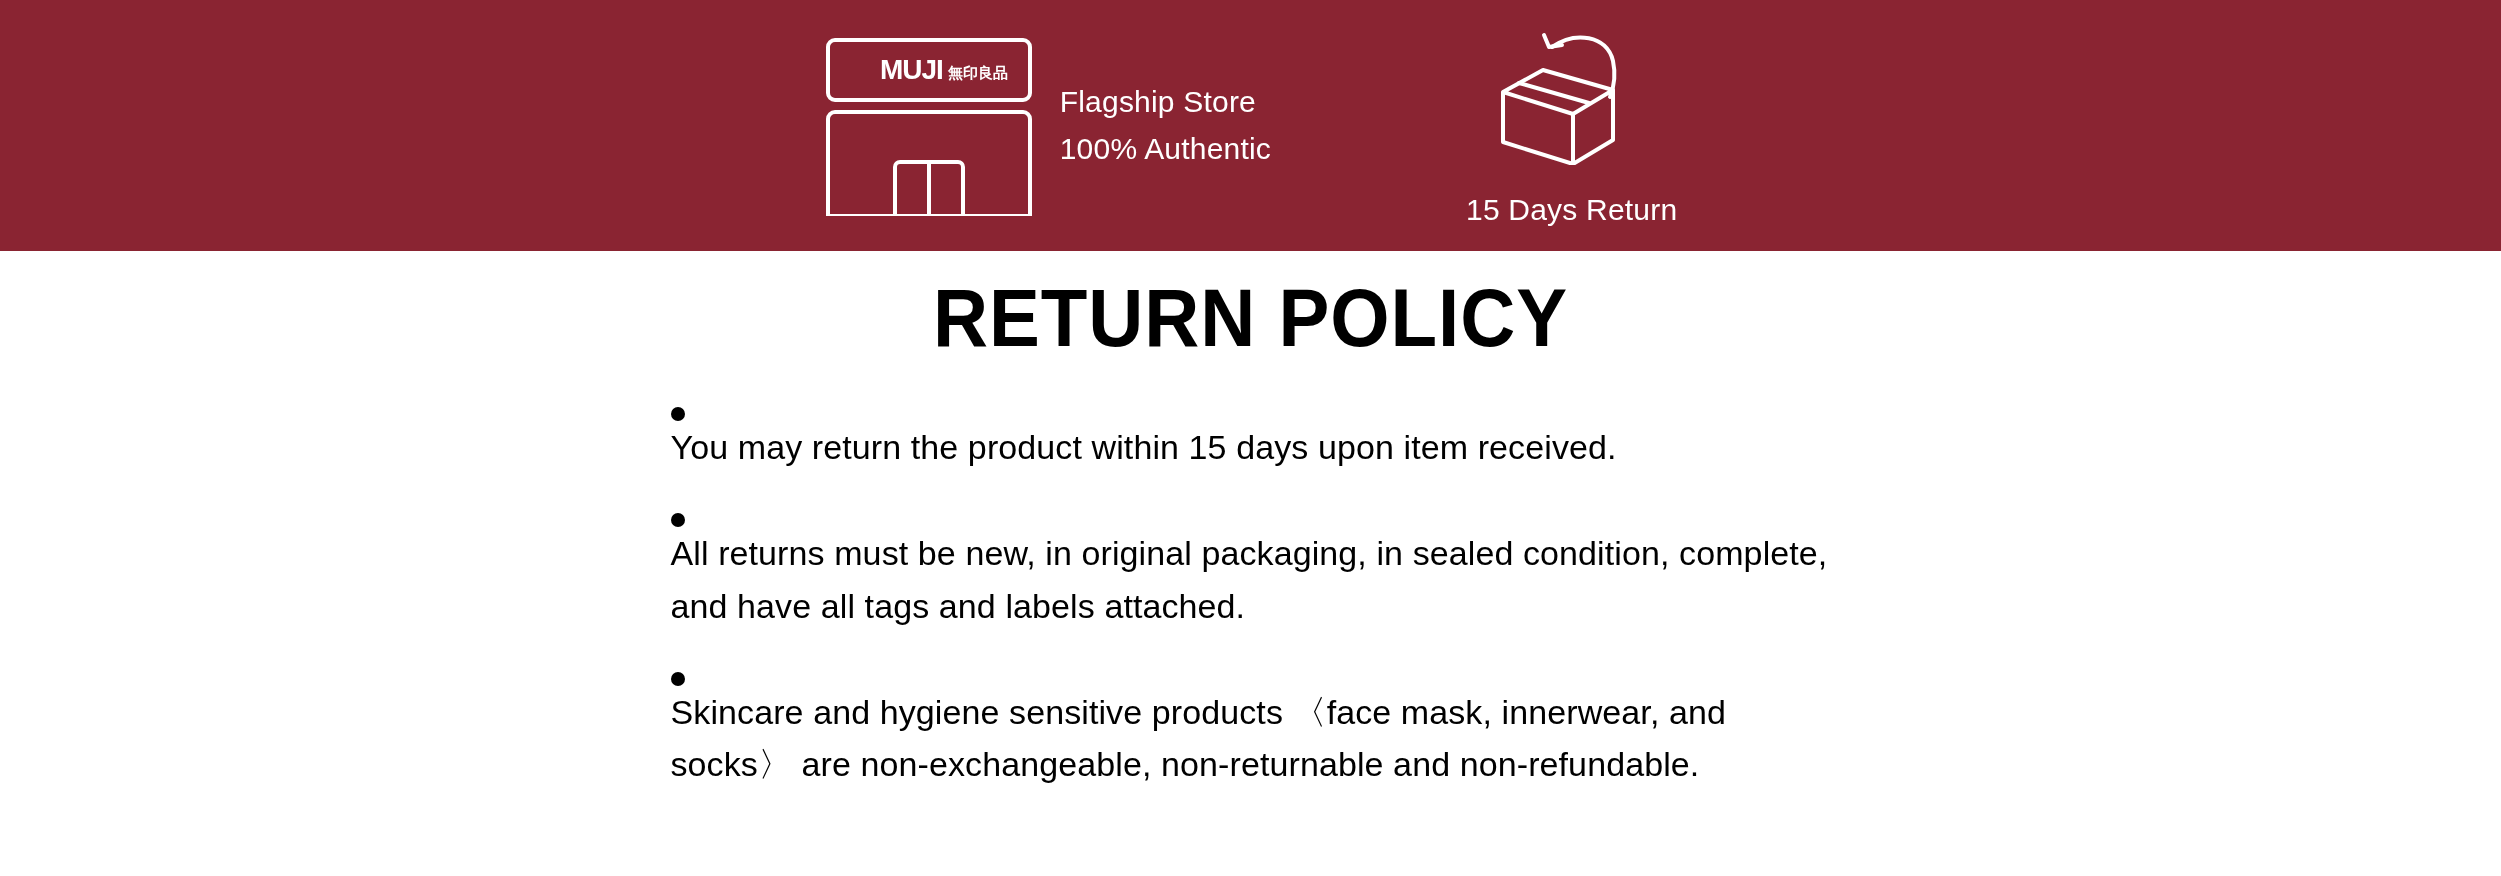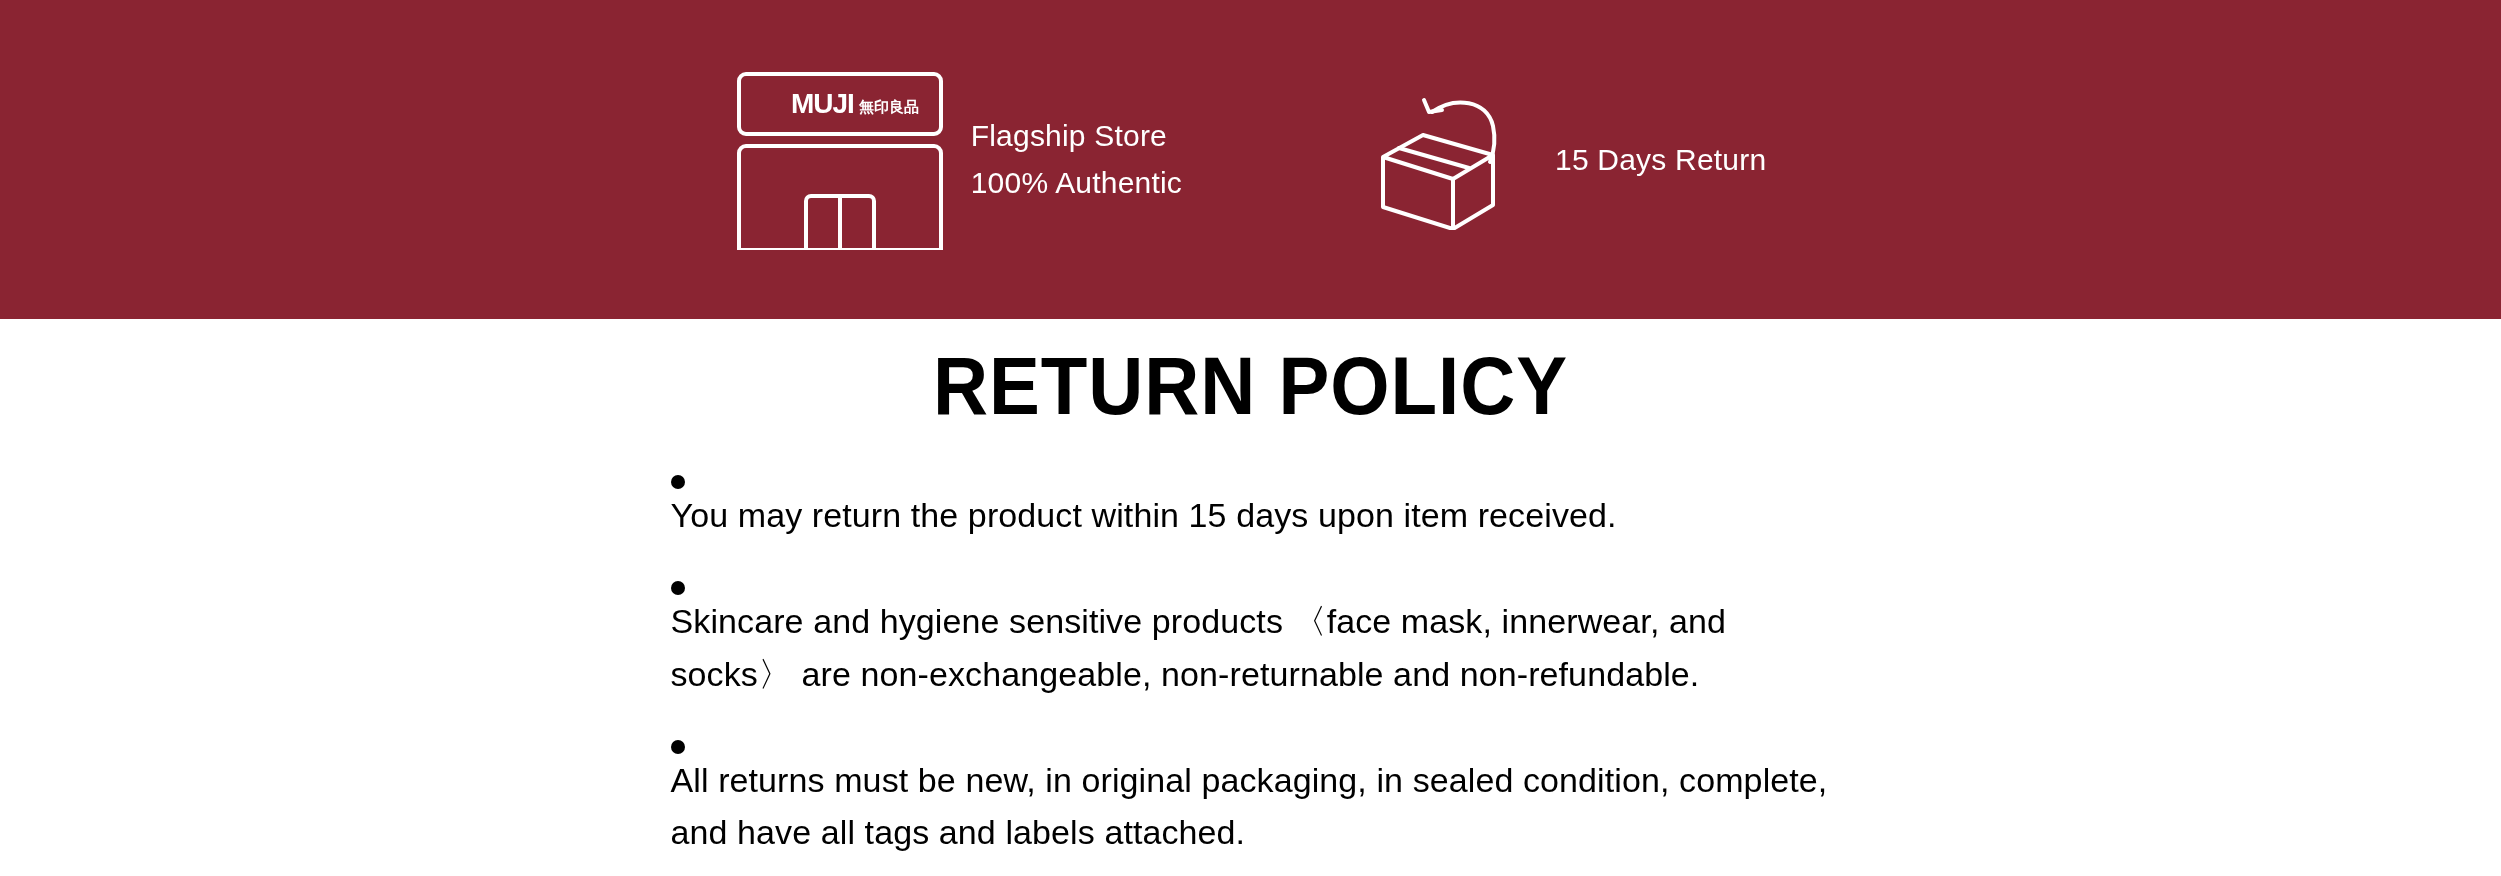--- a/index.html
+++ b/index.html
@@ -10,21 +10,21 @@
     width: 2501px;
     height: 876px;
     background: #ffffff;
     font-family: "Liberation Sans", sans-serif;
     overflow: hidden;
   }
 
   
   .banner {
     width: 100%;
-    height: 319px;
+    height: 251px;
     background: #8A2432;
     display: flex;
     align-items: center;
     justify-content: center;
     box-sizing: border-box;
   }
   .banner-inner {
     display: flex;
     align-items: center;
     gap: 0px;
@@ -53,20 +53,21 @@
   }
 
   
   .feature-gap {
     width: 195px;
   }
 
   
   .return-feature {
     gap: 28px;
+    flex-direction: column;
   }
   .box-icon {
     width: 150px;
     height: 140px;
     display: block;
   }
   .return-text {
     color: #ffffff;
     font-size: 30px;
     white-space: nowrap;
@@ -171,20 +172,20 @@
 <div class="content">
   <h1 class="page-title">RETURN POLICY</h1>
 
   <ul class="policy-list">
     <li class="policy-item">
       <span class="bullet"></span>
       <span class="policy-text">You may return the product within 15 days upon item received.</span>
     </li>
     <li class="policy-item">
       <span class="bullet"></span>
-      <span class="policy-text">Skincare and hygiene sensitive products 〈face mask, innerwear, and socks〉 are non-exchangeable, non-returnable and non-refundable.</span>
+      <span class="policy-text">All returns must be new, in original packaging, in sealed condition, complete, and have all tags and labels attached.</span>
     </li>
     <li class="policy-item">
       <span class="bullet"></span>
-      <span class="policy-text">All returns must be new, in original packaging, in sealed condition, complete, and have all tags and labels attached.</span>
+      <span class="policy-text">Skincare and hygiene sensitive products 〈face mask, innerwear, and socks〉 are non-exchangeable, non-returnable and non-refundable.</span>
     </li>
   </ul>
 </div>
 
 </body></html>

